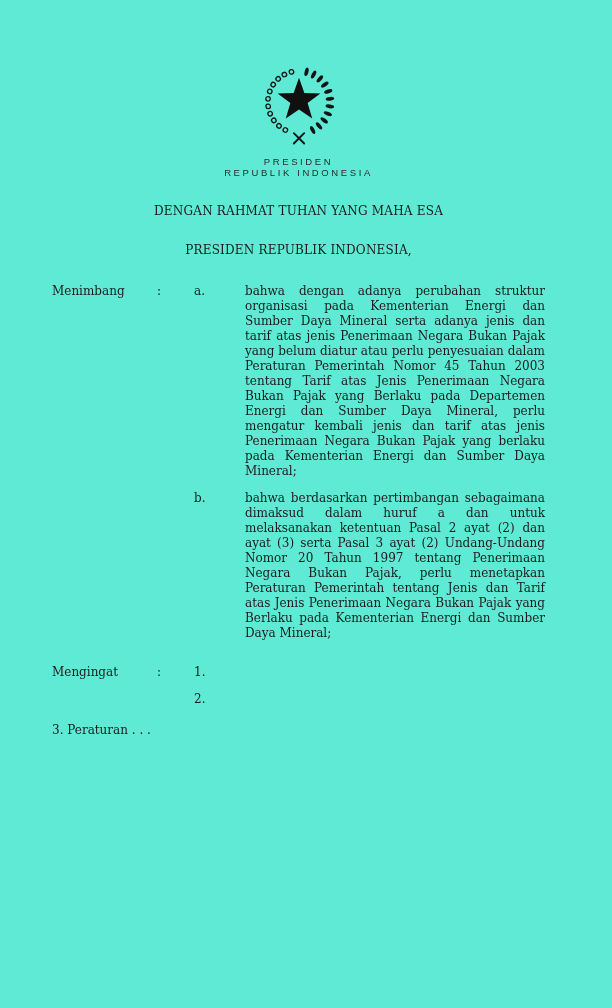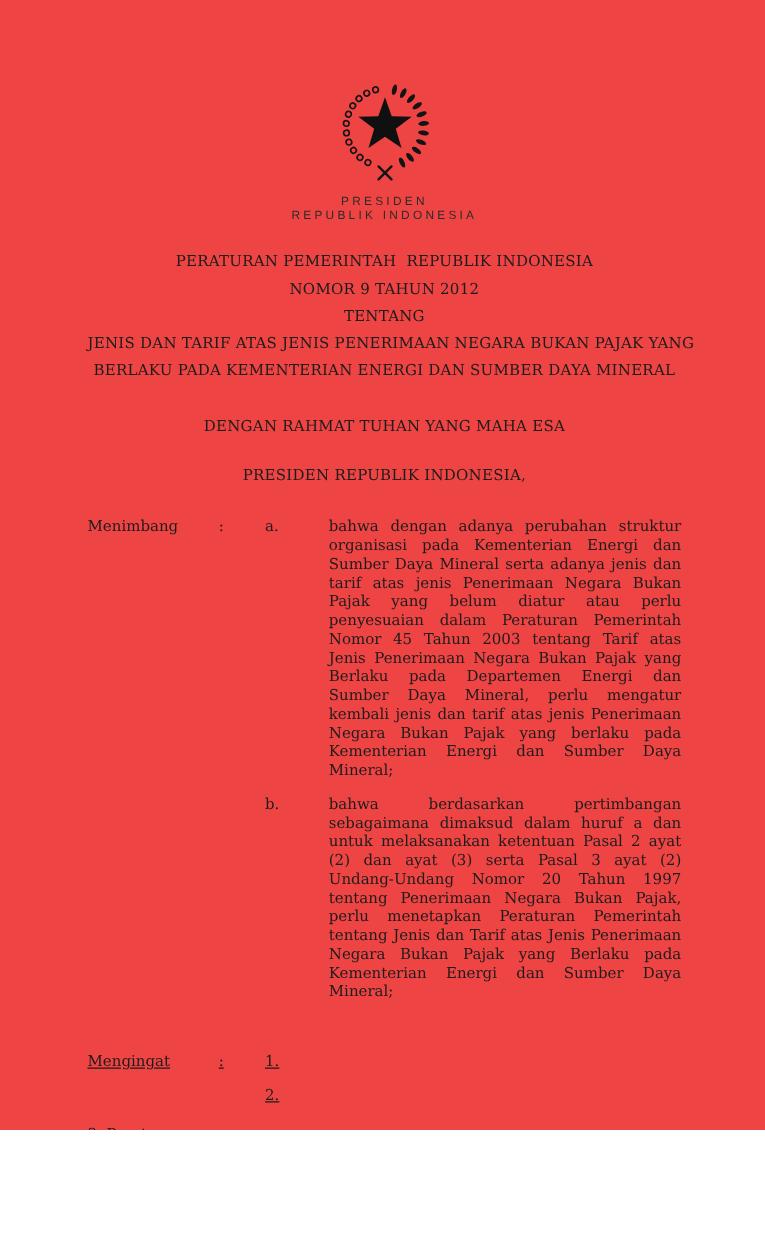--- a/index.html
+++ b/index.html
@@ -1,25 +1,25 @@
 <!DOCTYPE html>
 <html><head>
 <meta charset="utf-8">
 <style>
   html, body { margin: 0; padding: 0; background: #ffffff; }
   .page {
     position: relative;
     width: 612px;
-    height: 904px;
+    height: 1008px;
     margin: 0 auto;
-    background: #ef4444;
+    background: #5eead4;
     color: #1c1c1c;
     font-family: "DejaVu Serif", serif;
     box-sizing: border-box;
-    padding: 0 67px 0 70px;
+    padding: 0 67px 0 52px;
     overflow: hidden;
   }
   .seal {
     margin-top: 64px;
     display: flex;
     justify-content: center;
   }
   .seal svg { display: block; }
   .letterhead {
     margin-top: 9px;
@@ -47,21 +47,21 @@
   }
   .salutation {
     margin-top: 25px;
     text-align: center;
     font-size: 12px;
     line-height: 14px;
     letter-spacing: 0.2px;
   }
   .clause-section { display: block; }
   .clause-section.menimbang { margin-top: 27px; }
-  .clause-section.mengingat { margin-top: 41px; text-decoration: underline; }
+  .clause-section.mengingat { margin-top: 24px; }
   .clause-row {
     display: grid;
     grid-template-columns: 80px 12px 26px 1fr;
     font-size: 12px;
     line-height: 15px;
     gap: 25px;
   }
   .clause-row + .clause-row { margin-top: 12px; }
   .clause-label, .clause-colon, .clause-marker { white-space: nowrap; }
   .clause-text {
@@ -123,27 +123,20 @@
         <line x1="51" y1="80" x2="39" y2="92"></line>
       </g>
     </svg>
   </div>
 
   <div class="letterhead">
     <div>PRESIDEN</div>
     <div>REPUBLIK INDONESIA</div>
   </div>
 
-  <div class="title-block">
-    <div class="title-line">PERATURAN PEMERINTAH  REPUBLIK INDONESIA</div>
-    <div class="title-line">NOMOR 9 TAHUN 2012</div>
-    <div class="title-line">TENTANG</div>
-    <div class="title-line">JENIS DAN TARIF ATAS JENIS PENERIMAAN NEGARA BUKAN PAJAK YANG</div>
-    <div class="title-line">BERLAKU PADA KEMENTERIAN ENERGI DAN SUMBER DAYA MINERAL</div>
-  </div>
 
   <div class="invocation">DENGAN RAHMAT TUHAN YANG MAHA ESA</div>
 
   <div class="salutation">PRESIDEN REPUBLIK INDONESIA,</div>
 
   <div class="clause-section menimbang">
     <div class="clause-row">
       <div class="clause-label">Menimbang</div>
       <div class="clause-colon">:</div>
       <div class="clause-marker">a.</div>

